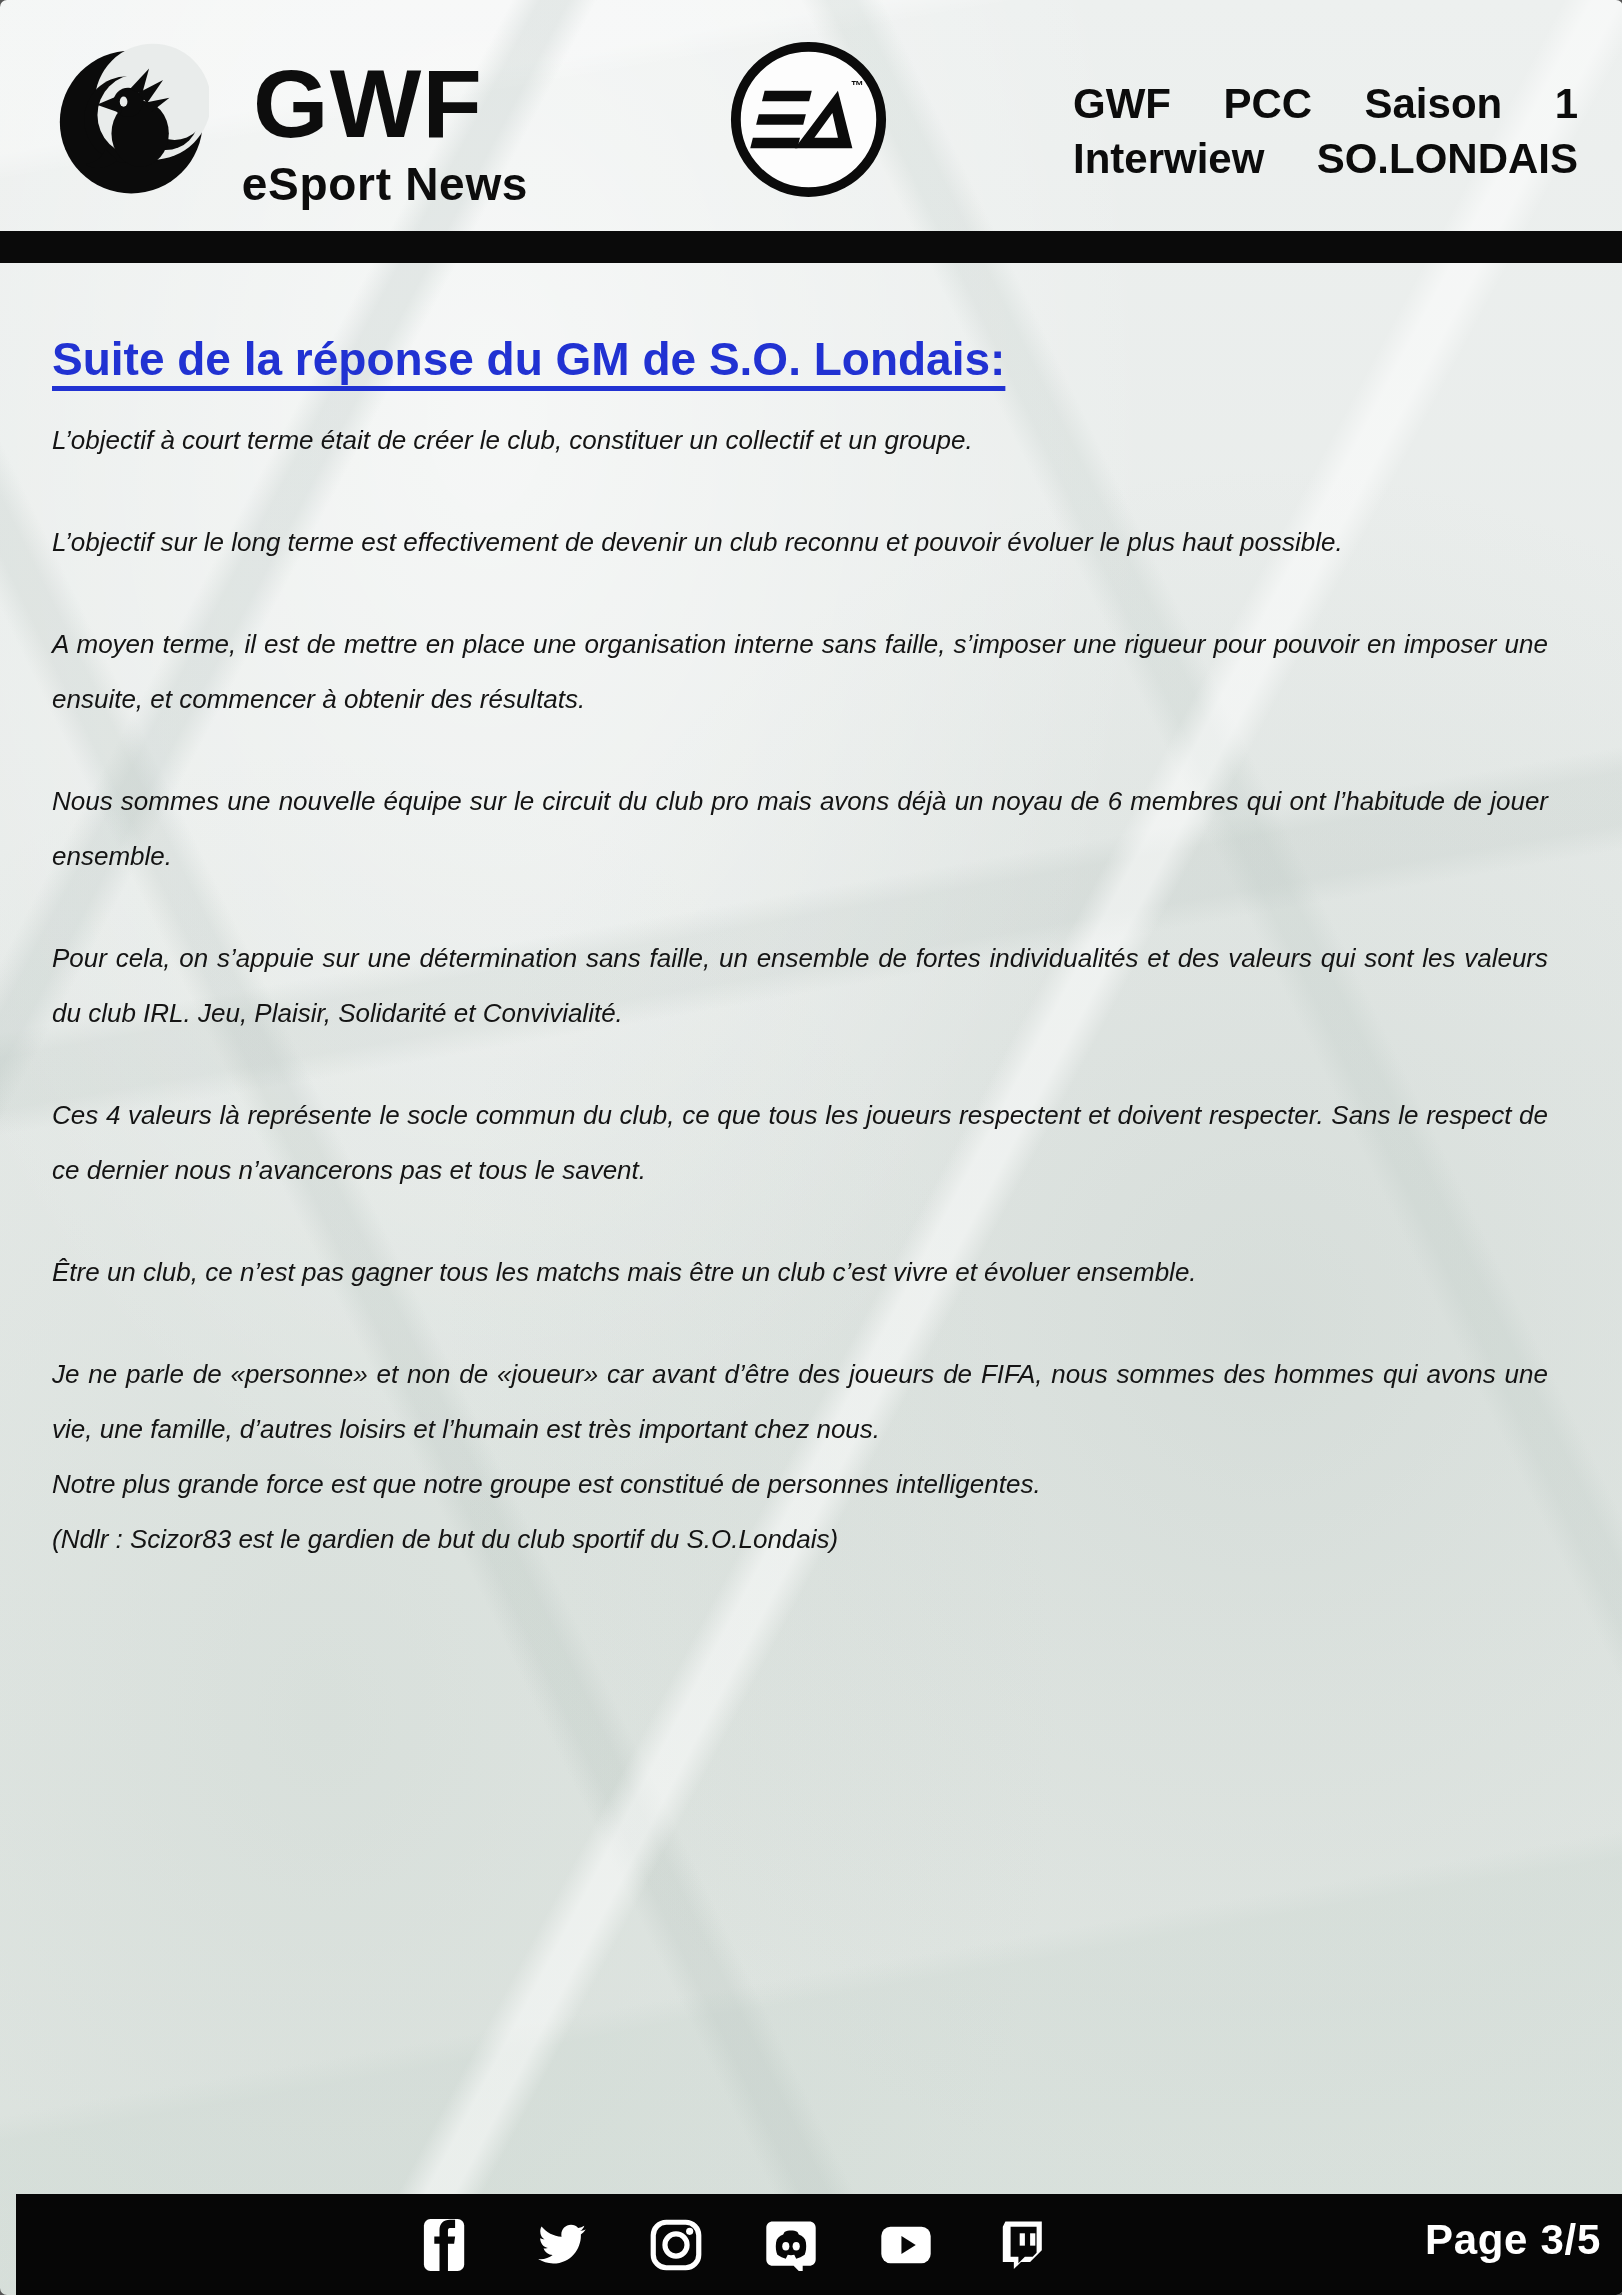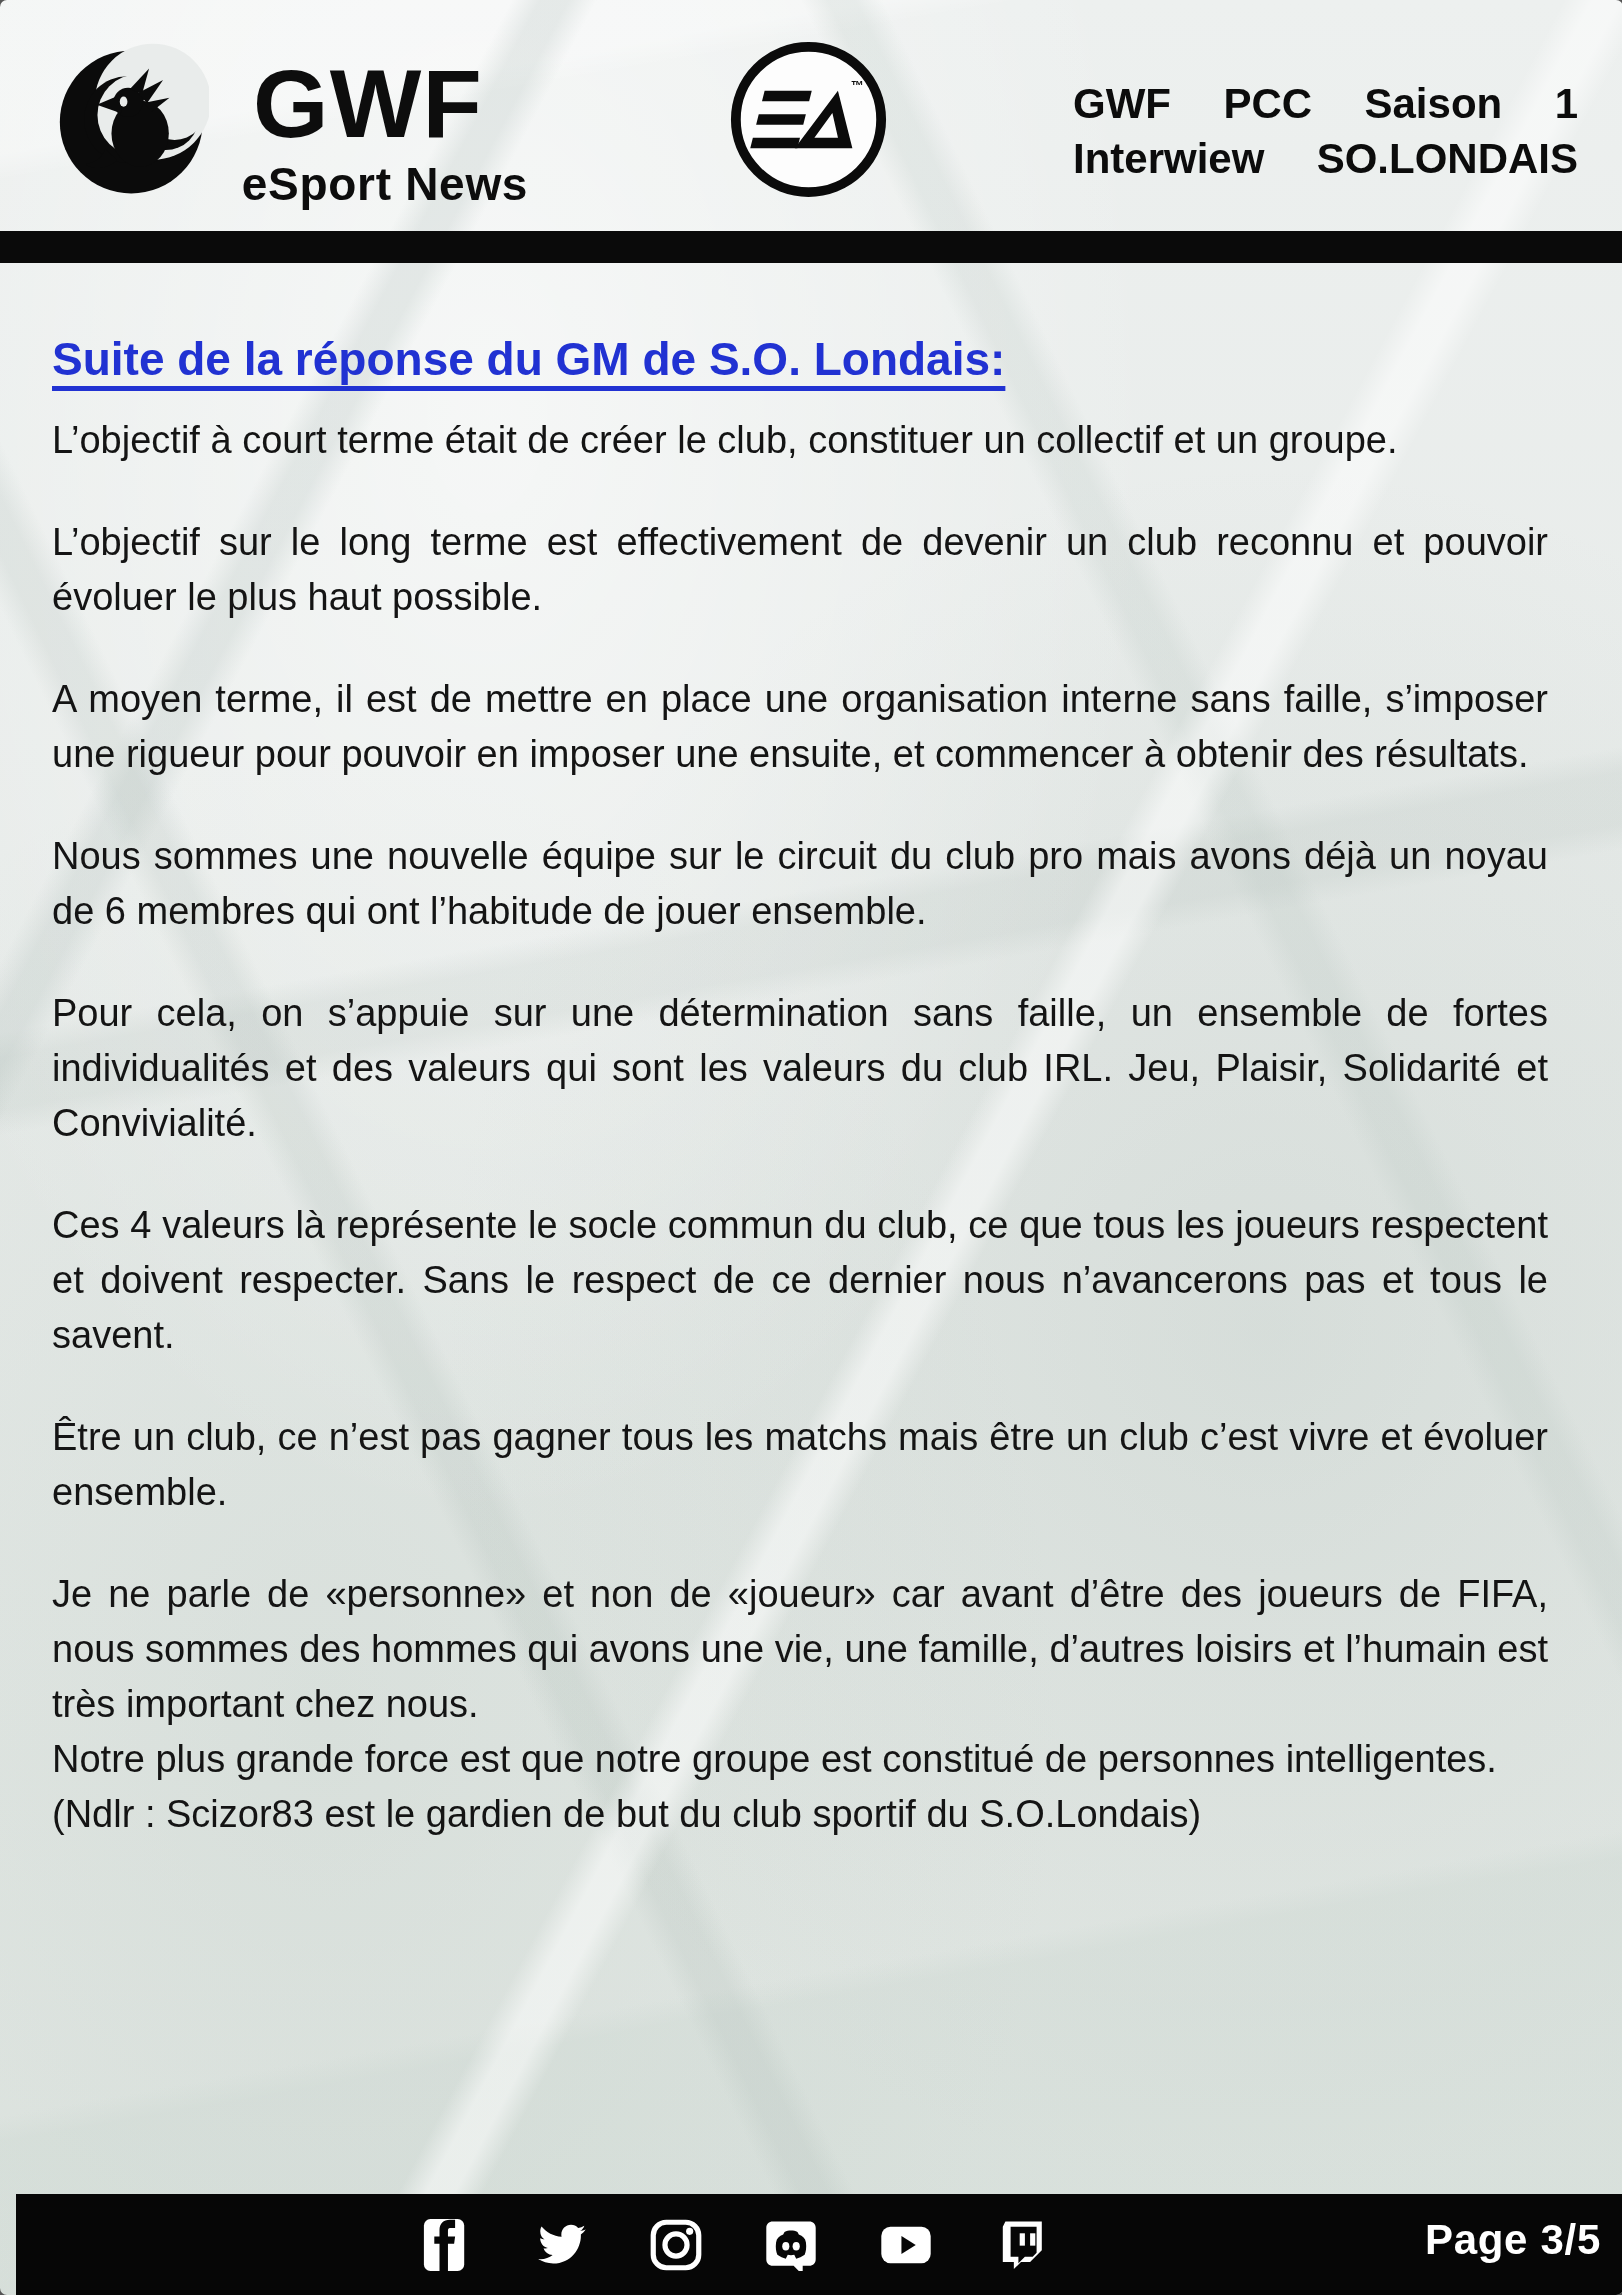--- a/index.html
+++ b/index.html
@@ -39,25 +39,26 @@
     display:inline-block;
     font-size:46px;font-weight:bold;
     color:#2132d2;
     text-decoration:underline;
     text-decoration-thickness:4.6px;
     text-underline-offset:10.5px;
     margin:0 0 19.6px 0;
     letter-spacing:0px;
   }
   .paragraph{
-    font-size:38px;
+    font-size:26px;
     line-height:55px;
     text-align:justify;
     margin:47px 0 0 0;
     color:#141414;
+    font-style:italic;
   }
   .paragraph.first{margin-top:7.9px;}
   .paragraph.flush{margin-top:0;}
 
   
   .footer{position:absolute;left:16px;top:2194px;width:100%;height:101px;background:#060606;}
   .social-row{position:absolute;left:404px;top:25px;display:flex;gap:63px;align-items:center;}
   .social-icon{width:52px;height:52px;display:inline-block;}
   .social-icon svg{width:52px;height:52px;display:block;}
   .page-indicator{position:absolute;right:38px;top:22px;color:#ffffff;font-size:42px;font-weight:bold;letter-spacing:0.7px;}

